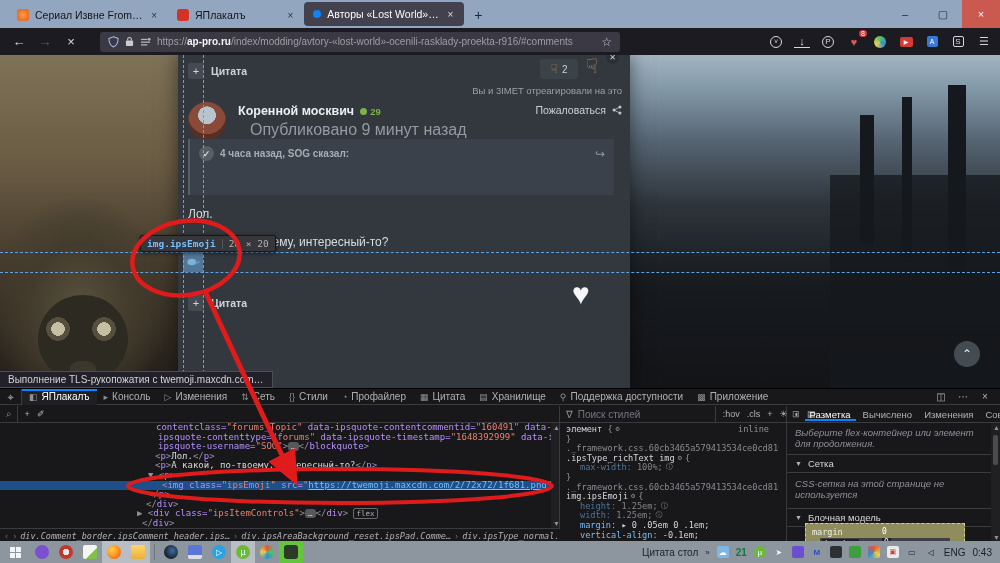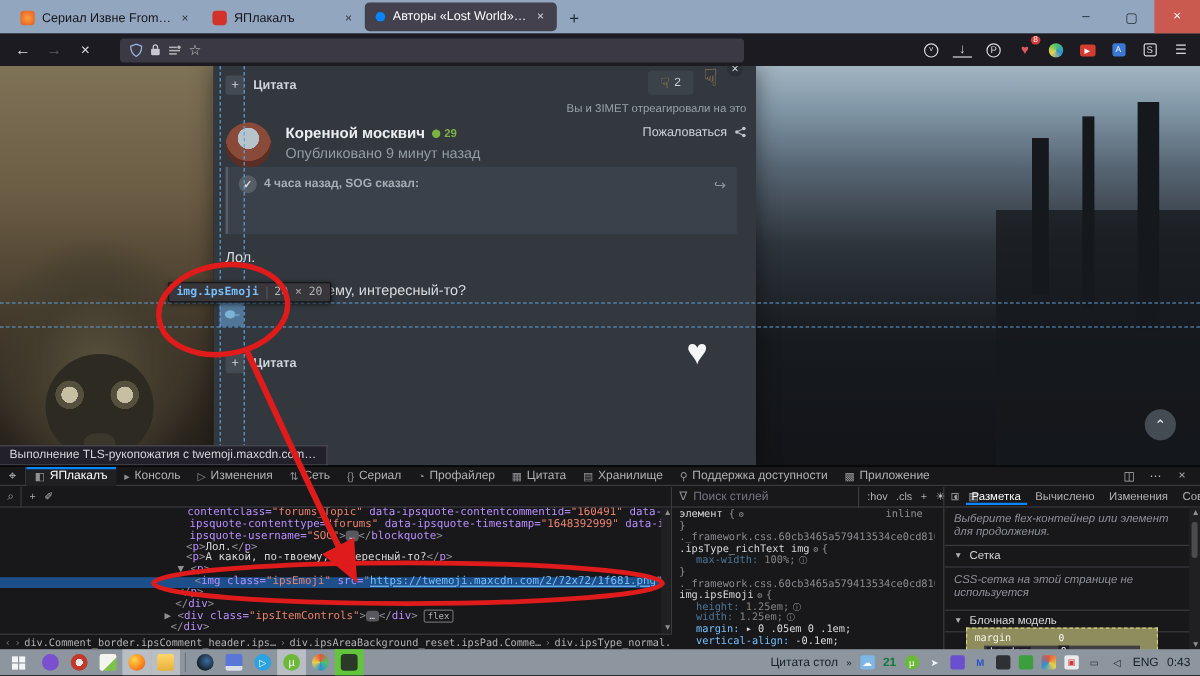--- a/index.html
+++ b/index.html
@@ -74,21 +74,21 @@
   .thumb-big { position:absolute; left:408px; top:0; width:30px; height:28px; font-size:20px; }
   .xbadge { position:absolute; left:20px; top:-4px; width:13px; height:13px; background:#2b3036;
             border-radius:50%; color:#cfd4d9; font-size:8px; display:flex; align-items:center; justify-content:center; }
   .react-note { position:absolute; right:8px; top:30px; font-size:9.5px; color:#99a1a9; }
   .avatar { position:absolute; left:10px; top:47px; width:38px; height:38px; border-radius:50%;
             background:radial-gradient(circle at 50% 35%,#b8c4cc 0 28%,#8a4a3a 29% 60%,#5a2e24 61%); }
   .author-row { position:absolute; left:60px; top:49px; display:flex; align-items:center; gap:6px; }
   .author { font-size:12.5px; font-weight:bold; color:#eaeef1; }
   .rep { display:flex; align-items:center; gap:3px; font-size:9.5px; color:#7cb342; font-weight:bold; }
   .rep .dot { width:7px; height:7px; border-radius:50%; background:#7cb342; }
-  .published { position:absolute; left:60px; top:66px; font-size:12px; color:#939ba3; }
+  .published { position:absolute; left:72px; top:66px; font-size:16px; color:#939ba3; }
   .report-row { position:absolute; right:8px; top:49px; display:flex; align-items:center; gap:6px;
                 font-size:10.5px; color:#ccd2d7; }
   .quoteblock { position:absolute; left:10px; top:84px; width:426px; height:56px; background:#3a414a;
                 border-left:2px solid #565e67; padding:7px 9px; }
   .qhead { display:flex; align-items:center; gap:6px; font-size:10px; font-weight:bold; color:#a6aeb5; }
   .qavatar { width:15px; height:15px; border-radius:50%; background:#565e66; color:#d7dbdf; font-size:9px;
              display:flex; align-items:center; justify-content:center; }
   .qarrow { margin-left:auto; color:#8d959d; font-size:12px; font-weight:normal; }
   .qbody { margin-top:10px; font-size:12px; color:#dde1e4; }
   .pbody { position:absolute; left:10px; font-size:12px; color:#d9dde0; }
@@ -144,21 +144,21 @@
   .tk-bd{border:1px solid #6b6b70;color:#b1b1b3;border-radius:2px;padding:0 2px;font-size:7.5px}
   .tk-pill{background:#57575c;color:#d7d7db;border-radius:3px;padding:0 3px;font-size:7.5px}
   .vscroll { position:absolute; right:0; top:17px; width:8px; height:105px; background:#202023;
              color:#8f8f94; font-size:7px; text-align:center; }
   .vscroll .up{position:absolute;top:1px;left:2px}
   .vscroll .dn{position:absolute;bottom:1px;left:2px}
   .crumbbar { position:absolute; left:0; bottom:0; width:560px; height:14px; background:#18181a;
               border-top:1px solid #3a3a3f; display:flex; align-items:center; gap:3px;
               padding:0 4px; font-family:"DejaVu Sans Mono",monospace; font-size:8.5px;
               white-space:nowrap; overflow:hidden; }
-  .crumb { color:#b1b1b3; }
+  .crumb { color:#b1b1b3;font-style:italic; }
   .crumb-sep { color:#6f6f74; }
   .rules { position:absolute; top:17px; left:0; width:219px; height:119px; overflow:hidden;
            font-family:"DejaVu Sans Mono",monospace; font-size:8.6px; line-height:9.6px; padding:2px 0 0 6px; }
   .rline { white-space:nowrap; height:9.6px; display:flex; align-items:flex-end; }
   .r-file{color:#8a8a91} .r-sel{color:#d7d7db} .r-pu{color:#939398}
   .r-prop{color:#75bfff} .r-val{color:#d7d7db}
   .r-gear{color:#8f8f94;font-size:7px;margin:0 3px}
   .r-info{color:#8f8f94;font-size:7px;margin-left:3px}
   .r-inline{margin-left:auto;margin-right:10px;color:#8f8f94}
   .rline.dim .r-prop,.rline.dim .r-val{opacity:.55}
@@ -249,20 +249,21 @@
       <svg width="9" height="11" viewBox="0 0 10 12">
         <rect x="1" y="5" width="8" height="6" rx="1" fill="#c9c9cf"></rect>
         <path d="M3 5 V3.5 a2 2 0 0 1 4 0 V5" fill="none" stroke="#c9c9cf" stroke-width="1.2"></path>
       </svg>
       <svg width="11" height="10" viewBox="0 0 12 11">
         <rect x="1" y="2" width="7" height="1.4" fill="#b4b4ba"></rect>
           <rect x="1" y="5" width="10" height="1.4" fill="#b4b4ba"></rect>
         <rect x="1" y="8" width="7" height="1.4" fill="#b4b4ba"></rect>
           <circle cx="10" cy="2.6" r="1.6" fill="#b4b4ba"></circle>
       </svg>
+      <div class="url-txt"><span>https://</span><b>ap-pro.ru</b><span>/index/modding/avtory-«lost-world»-ocenili-rasklady-proekta-r916/#comments</span></div>
       <div class="star">☆</div>
     </div>
     <div class="navright">
       <div class="nri">
           <span style="border:1px solid #d7d7db;border-radius:50%;width:12px;height:12px;display:flex;align-items:center;justify-content:center;font-size:7px">˅</span>
         </div>
       <div class="nri" style="border-bottom:1.5px solid #d7d7db;height:13px">↓</div>
       <div class="nri">
           <span style="border:1px solid #d7d7db;border-radius:50%;width:12px;height:12px;display:flex;align-items:center;justify-content:center;font-size:8px">P</span>
         </div>
@@ -388,21 +389,21 @@
           <div class="dt-tab">
             <span class="ic">▷</span>
             <span>Изменения</span>
           </div>
           <div class="dt-tab">
             <span class="ic">⇅</span>
             <span>Сеть</span>
           </div>
           <div class="dt-tab">
             <span class="ic">{}</span>
-            <span>Сериал</span>
+            <span>Стили</span>
           </div>
           <div class="dt-tab">
             <span class="ic">◔</span>
             <span>Профайлер</span>
           </div>
           <div class="dt-tab">
             <span class="ic">▦</span>
             <span>Цитата</span>
           </div>
           <div class="dt-tab">

